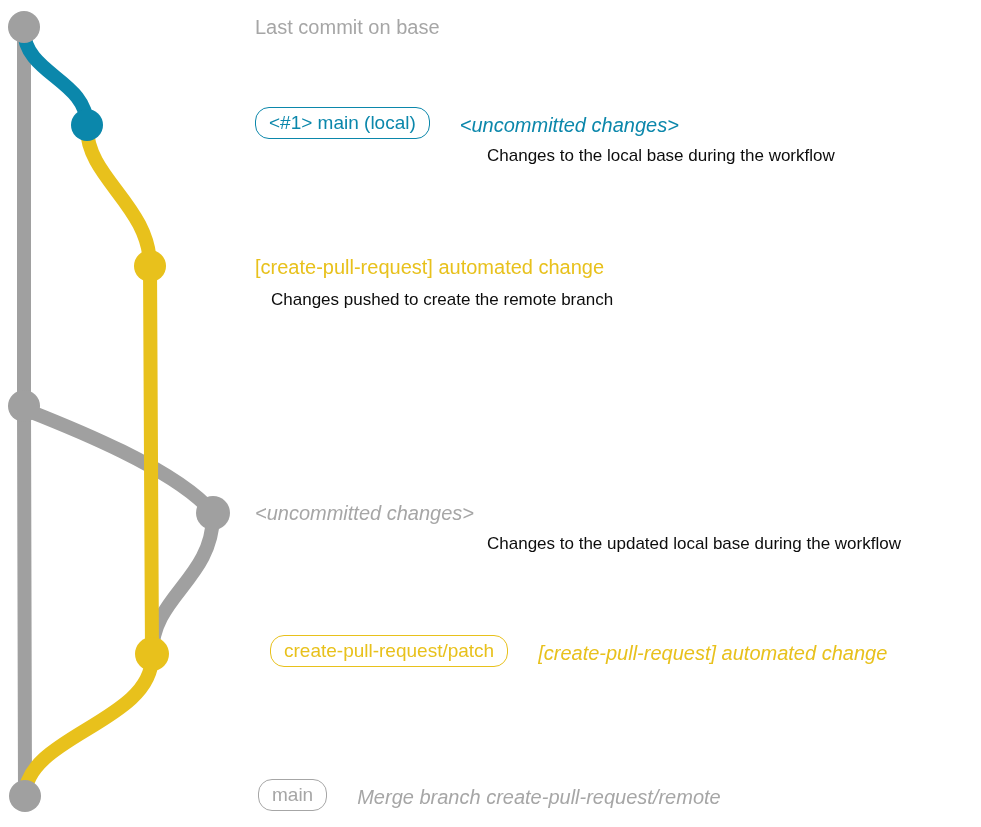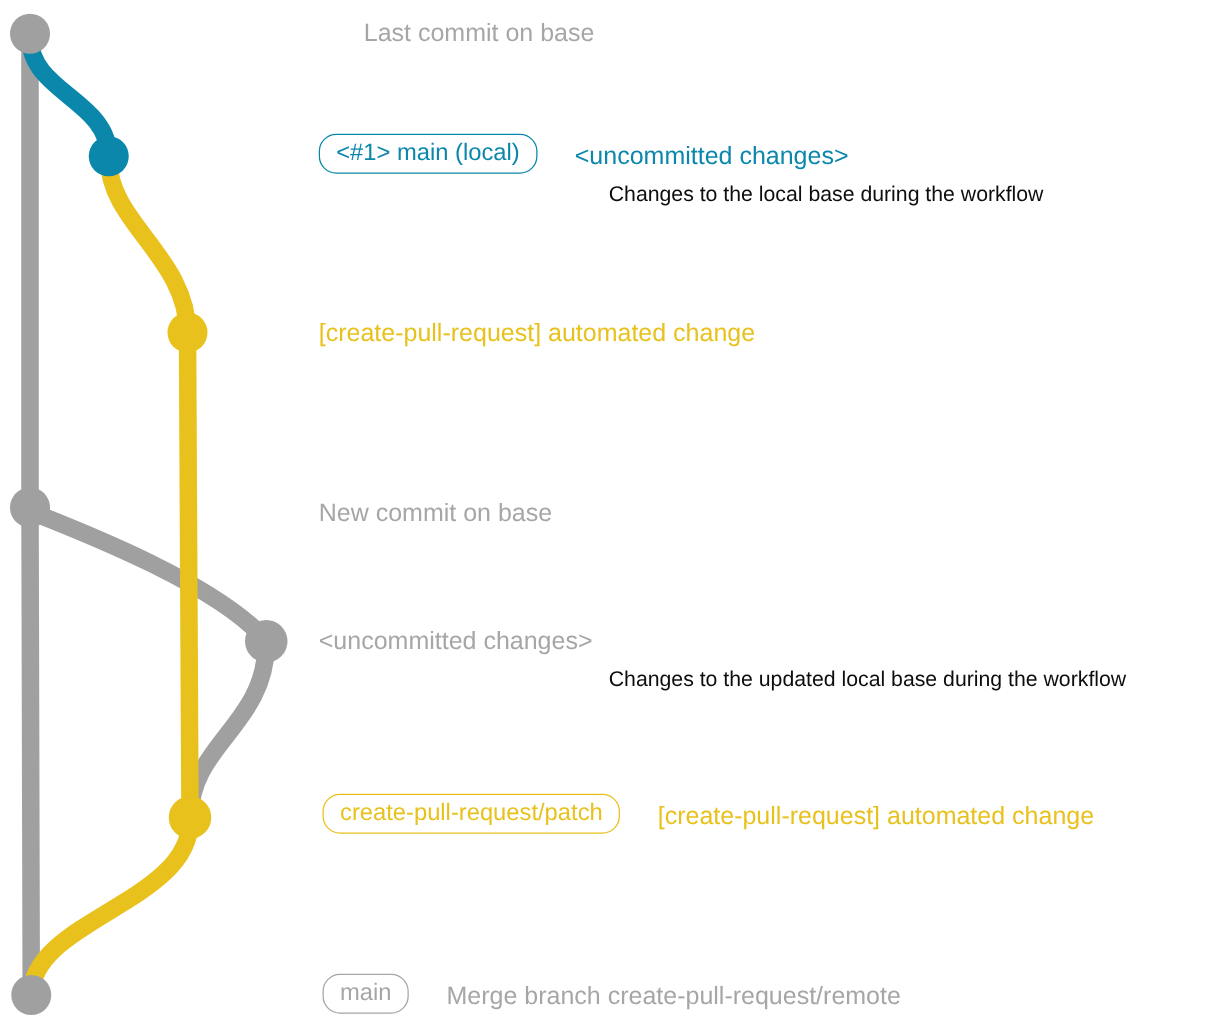--- a/index.html
+++ b/index.html
@@ -39,21 +39,21 @@
     border-radius: 14px;
     padding: 4px 13px 5px 13px;
     font-size: 19px;
     line-height: 21px;
     color: #999999;
     background: transparent;
     font-family: "Liberation Sans", sans-serif;
   }
   .badge.teal  { border-color: #0b87ab; color: #0b87ab; }
   .badge.gray  { border-color: #a6a6a6; color: #a6a6a6; }
-  .badge.yellow{ border-color: #e8c11c; color: #e8c11c; }
+  .badge.yellow{ border-color: #e8c11c; color: #e8c11c; margin-left: 12px; }
   .commit-title {
     font-size: 20px;
     line-height: 30px;
     font-family: "Liberation Sans", sans-serif;
   }
   .commit-title.teal   { color: #0b87ab; }
   .commit-title.gray   { color: #a6a6a6; }
   .commit-title.yellow { color: #e8c11c; text-align: right; }
   .headline {
     font-size: 20px;
@@ -64,21 +64,21 @@
   .subtext {
     position: absolute;
     font-family: Liberation Sans, sans-serif;
     font-size: 17px;
     line-height: 20px;
     color: #0d0d0d;
     white-space: nowrap;
   }
   .with-badge { gap: 30px; }
   .badge-wrap { display: inline-flex; align-items: center; }
-  .title-pad { padding-top: 3px; }
+  .title-pad { padding-top: 3px; font-style: italic; }
 </style>
 </head>
 <body>
 
 <div id="canvas">
 
   <svg id="graph" viewBox="0 0 260 827" width="260" height="827">
 
     <path d="M 24 27 L 24 406 L 25 796" stroke="#a0a0a0" stroke-width="14" fill="none" stroke-linecap="round"></path>
 
@@ -94,39 +94,37 @@
 
     <circle cx="24" cy="27" r="16" fill="#a0a0a0"></circle>
     <circle cx="87" cy="125" r="16" fill="#0b87ab"></circle>
     <circle cx="150" cy="266" r="16" fill="#e8c11c"></circle>
     <circle cx="24" cy="406" r="16" fill="#a0a0a0"></circle>
     <circle cx="213" cy="513" r="17" fill="#a0a0a0"></circle>
     <circle cx="152" cy="654" r="17" fill="#e8c11c"></circle>
     <circle cx="25" cy="796" r="16" fill="#a0a0a0"></circle>
   </svg>
 
-  <div class="row" style="left:255px; top:12px;margin-left:36px;">
+  <div class="row" style="left:255px; top:12px;">
     <span class="headline">Last commit on base</span>
   </div>
 
   <div class="row with-badge" style="left:255px; top:107px;">
     <span class="badge-wrap">
       <span class="badge teal">&lt;#1&gt; main (local)</span>
     </span>
     <span class="commit-title teal title-pad">&lt;uncommitted changes&gt;</span>
   </div>
   <div class="subtext" style="left:487px; top:146px;">Changes to the local base during the workflow</div>
 
   <div class="row" style="left:255px; top:252px;">
     <span class="commit-title yellow">[create-pull-request] automated change</span>
   </div>
+  <div class="subtext" style="left:271px; top:290px;">Changes pushed to create the remote branch</div>
 
-  <div class="row" style="left:255px; top:396px;">
-    <span class="headline">New commit on base</span>
-  </div>
 
   <div class="row with-badge" style="left:255px; top:495px;">
     <span class="commit-title gray title-pad">&lt;uncommitted changes&gt;</span>
   </div>
   <div class="subtext" style="left:487px; top:534px;">Changes to the updated local base during the workflow</div>
 
   <div class="row with-badge" style="left:258px; top:635px;">
     <span class="badge-wrap">
       <span class="badge yellow">create-pull-request/patch</span>
     </span>

